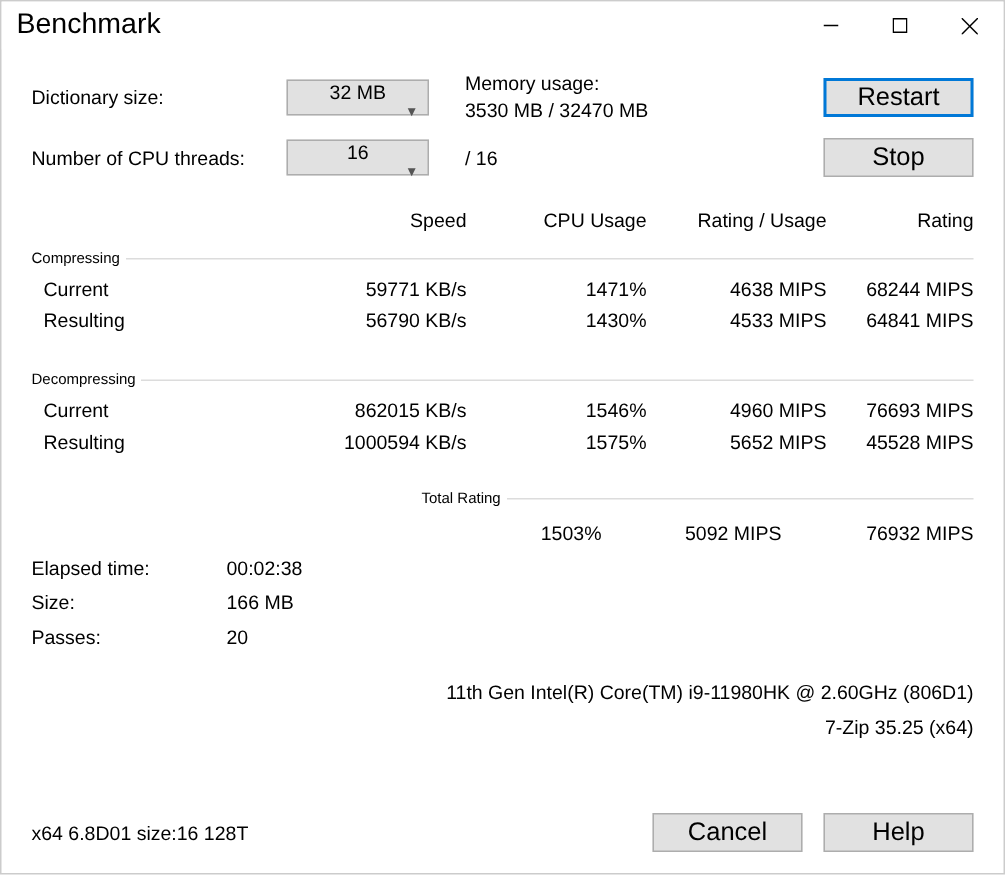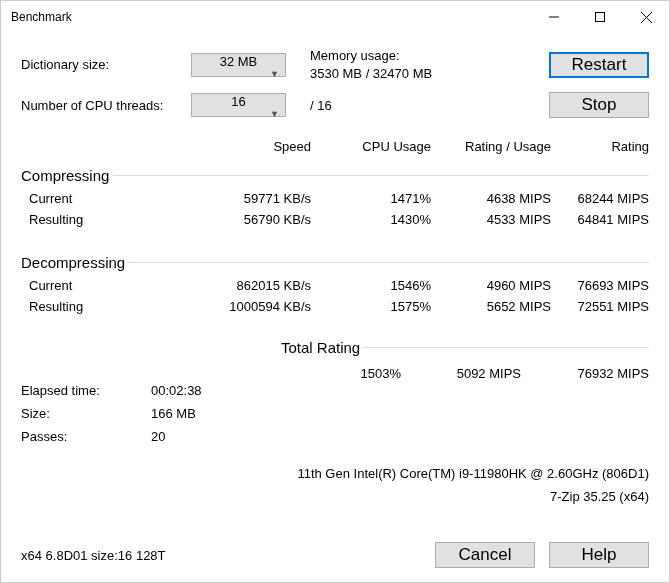--- a/index.html
+++ b/index.html
@@ -16,21 +16,21 @@
     display: flex;
     flex-direction: column;
   }
   .titlebar {
     height: 32px;
     display: flex;
     align-items: center;
     padding: 0 0 0 10px;
     background: #fff;
   }
-  .titlebar-title { flex: 1; font-size: 12px; }
+  .titlebar-title { flex: 1; font-size: 19px; }
   .titlebar-btn {
     width: 46px;
     height: 32px;
     display: flex;
     align-items: center;
     justify-content: center;
     font-family: "Segoe MDL2 Assets", sans-serif;
     font-size: 10px;
   }
   .content {
@@ -74,21 +74,21 @@
   fieldset {
     border: 1px solid #dcdcdc;
     border-left: none;
     border-right: none;
     border-bottom: none;
     margin: 8px 0 0 0;
     padding: 4px 0 8px 0;
     position: relative;
   }
   fieldset > legend {
-    font-size: 15px;
+    font-size: 10px;
     padding: 0 4px 0 0;
     margin-left: 0;
   }
   .grid-head, .grid-row {
     display: grid;
     grid-template-columns: 140px 150px 120px 120px 1fr;
     align-items: center;
     padding: 3px 0;
   }
   .grid-head { margin-top: 8px; margin-bottom: 2px; }
@@ -220,21 +220,21 @@
       <div class="r">862015 KB/s</div>
       <div class="r">1546%</div>
       <div class="r">4960 MIPS</div>
       <div class="r">76693 MIPS</div>
     </div>
     <div class="grid-row">
       <div style="padding-left:8px;">Resulting</div>
       <div class="r">1000594 KB/s</div>
       <div class="r">1575%</div>
       <div class="r">5652 MIPS</div>
-      <div class="r">72551 MIPS</div>
+      <div class="r">45528 MIPS</div>
     </div>
   </fieldset>
 
   <div class="summary">
     <div class="summary-left">
       <div class="srow">
         <div class="slabel">Elapsed time:</div>
         <div>00:02:38</div>
       </div>
       <div class="srow">

